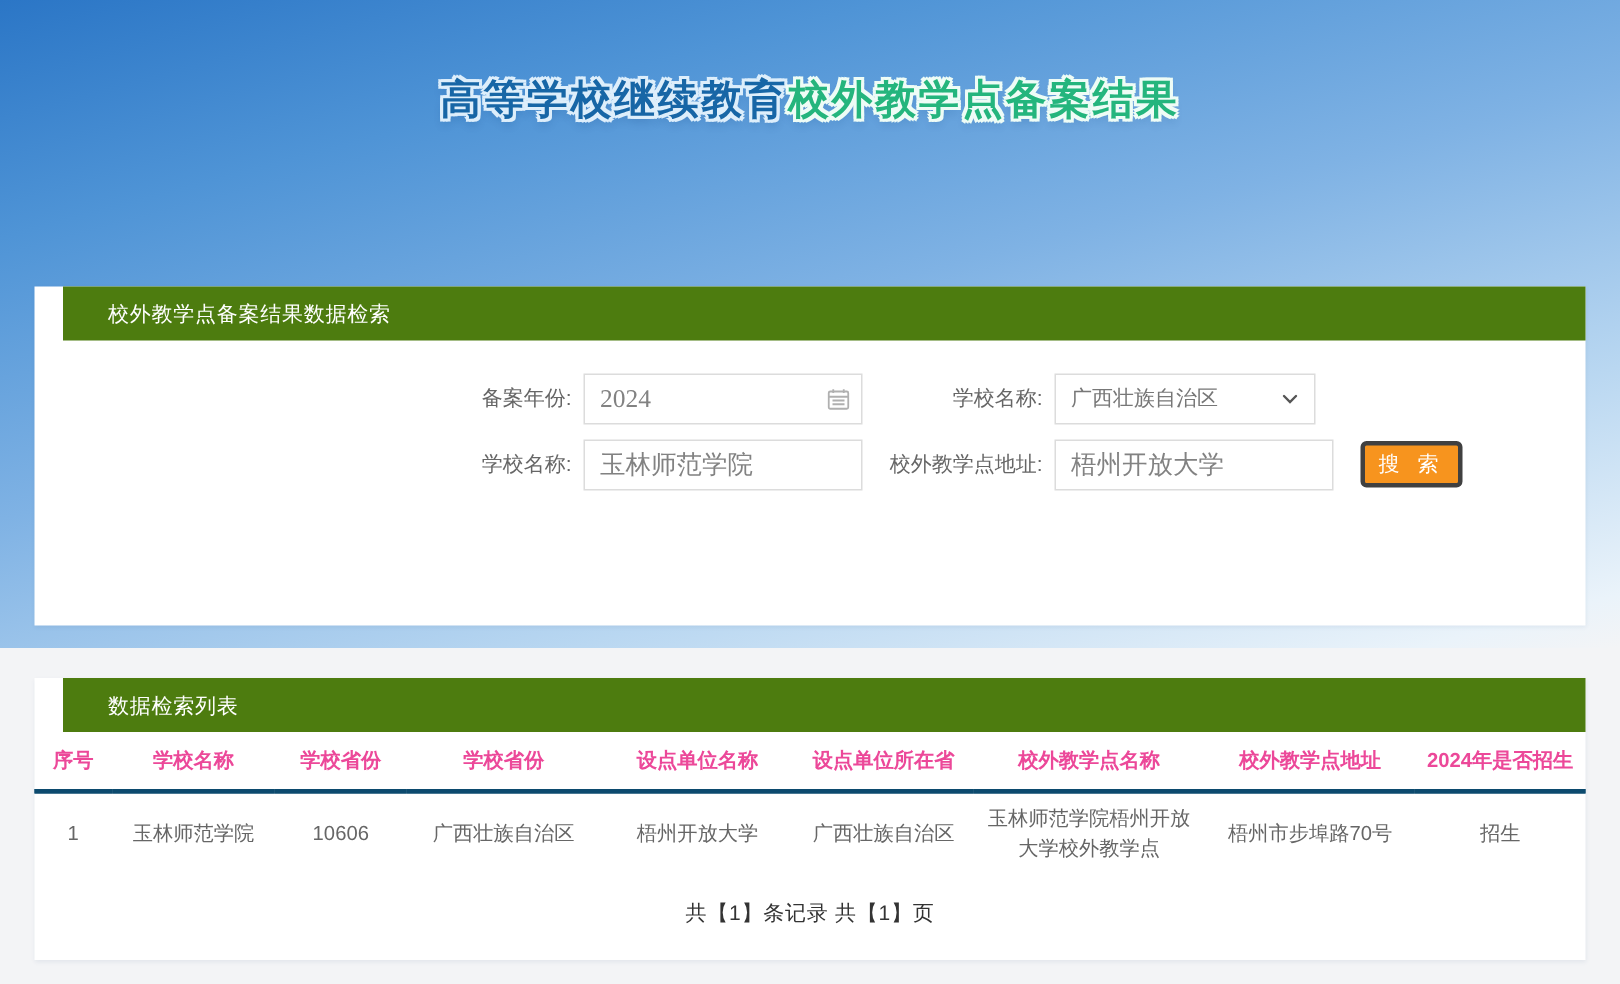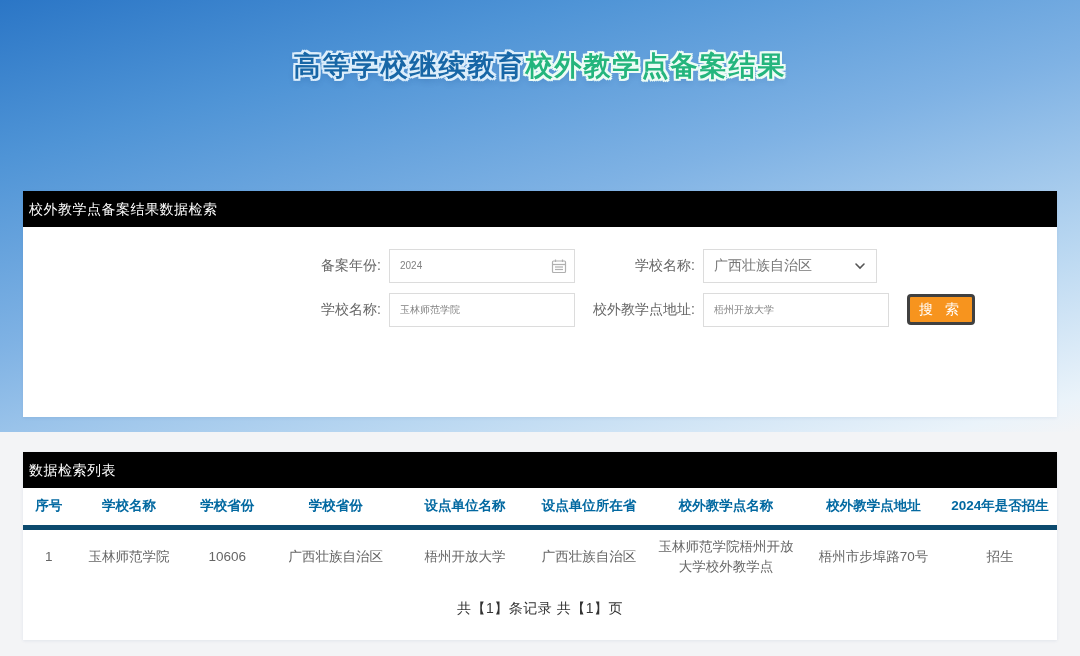--- a/index.html
+++ b/index.html
@@ -41,27 +41,28 @@
                   0 -2px 0 #eefcf6, 0 2px 0 #eefcf6, 0 4px 6px rgba(10,60,120,.2);
   }
 
   
   .panel {
     margin: 0 23px;
     background: #ffffff;
     box-shadow: 0 1px 3px rgba(30,70,110,0.08);
   }
   .panel-header {
-    background: #000000;
+    background: #4d7c0f;
     color: #ffffff;
     height: 36px;
     line-height: 36px;
     font-size: 14px;
-    padding-left: 6px;
+    padding-left: 30px;
     letter-spacing: 0.5px;
+    margin-left: 19px;
   }
   .search-panel { margin-top: 109px; }
   .search-body { height: 190px; padding-top: 22px; }
 
   .form-row {
     display: flex;
     align-items: center;
     margin-left: 270px;
     margin-bottom: 10px;
     height: 34px;
@@ -73,25 +74,25 @@
     color: #666666;
     padding-right: 8px;
     flex: 0 0 auto;
   }
   .field-label.wide { width: 112px; }
   .txt-input {
     width: 186px;
     height: 34px;
     border: 1px solid #dcdcdc;
     background: #ffffff;
-    font-size: 10px;
+    font-size: 17px;
     color: #828282;
     padding: 0 28px 0 10px;
     outline: none;
-    font-family: Liberation Sans, sans-serif;
+    font-family: Liberation Serif, serif;
   }
   .input-wrap { position: relative; display: inline-block; }
   .input-icon {
     position: absolute;
     right: 8px; top: 50%;
     transform: translateY(-50%);
     display: inline-flex;
   }
   .group-gap { width: 32px; flex: 0 0 auto; }
   .select-box {
@@ -124,25 +125,25 @@
   
   .table-panel { margin-top: 35px; }
   .table-body { padding-bottom: 14px; }
   table.result-table {
     width: 100%;
     border-collapse: collapse;
     table-layout: fixed;
   }
   .result-table th {
     font-size: 13.5px;
-    color: #0369a1;
+    color: #ec4899;
     font-weight: bold;
     height: 40px;
     text-align: center;
-    border-bottom: 5px solid #0c4a6e;
+    border-bottom: 3px solid #0c4a6e;
     padding: 0 4px;
   }
   .result-table td {
     font-size: 13.5px;
     color: #666666;
     text-align: center;
     height: 56px;
     padding: 4px 6px;
     line-height: 1.5;
   }

